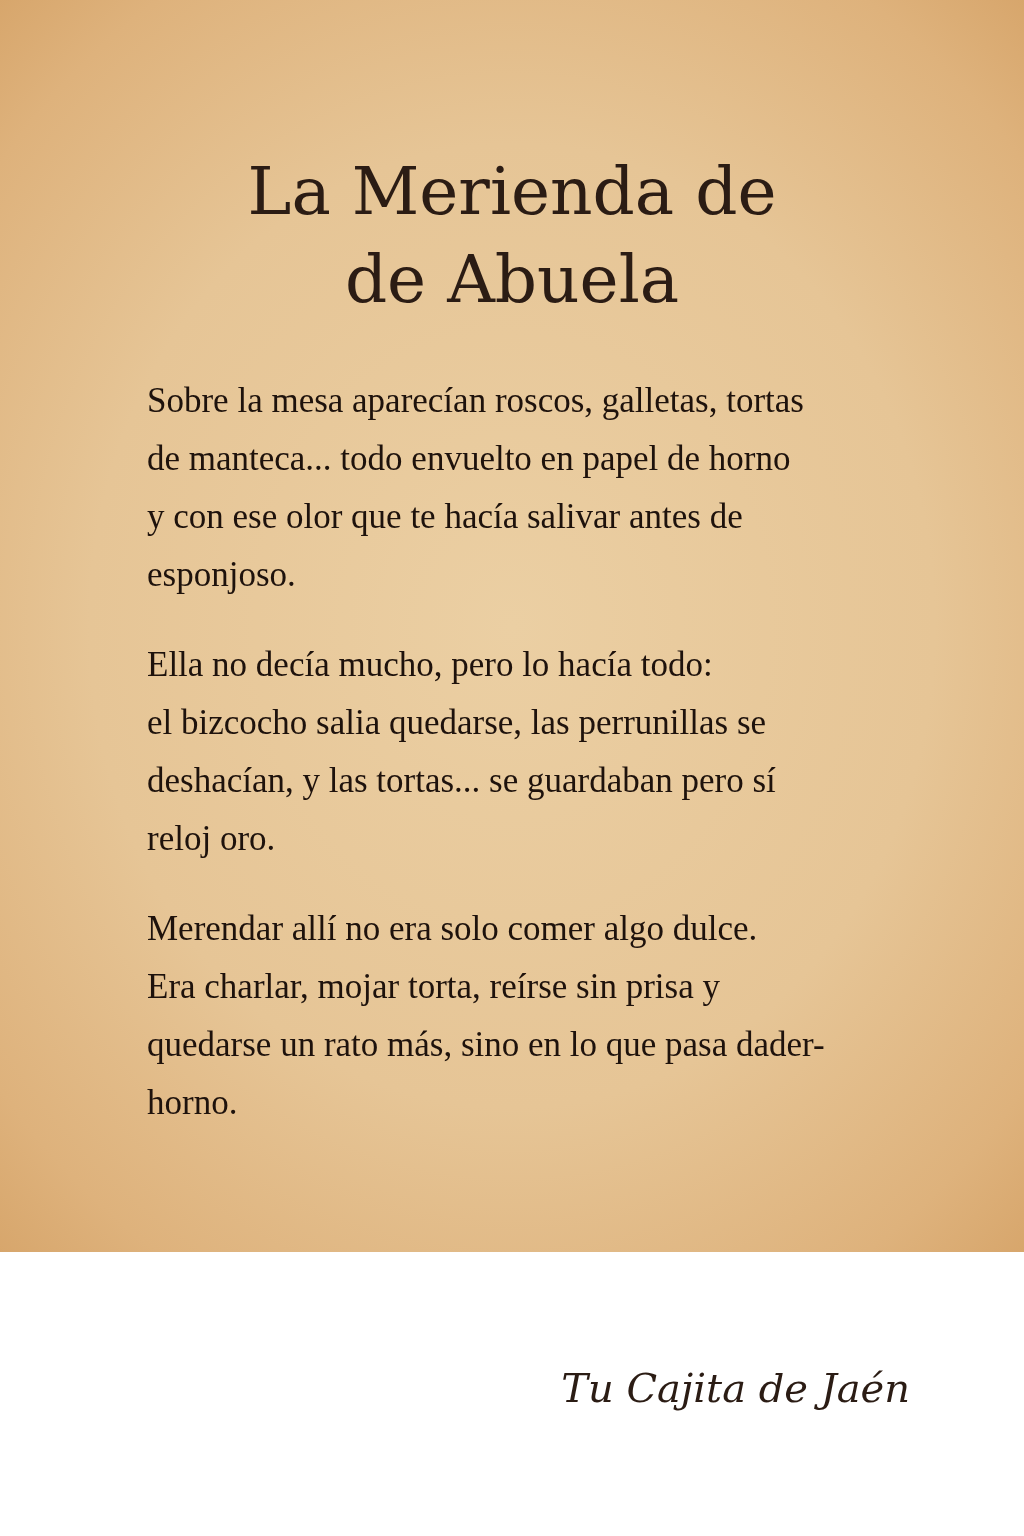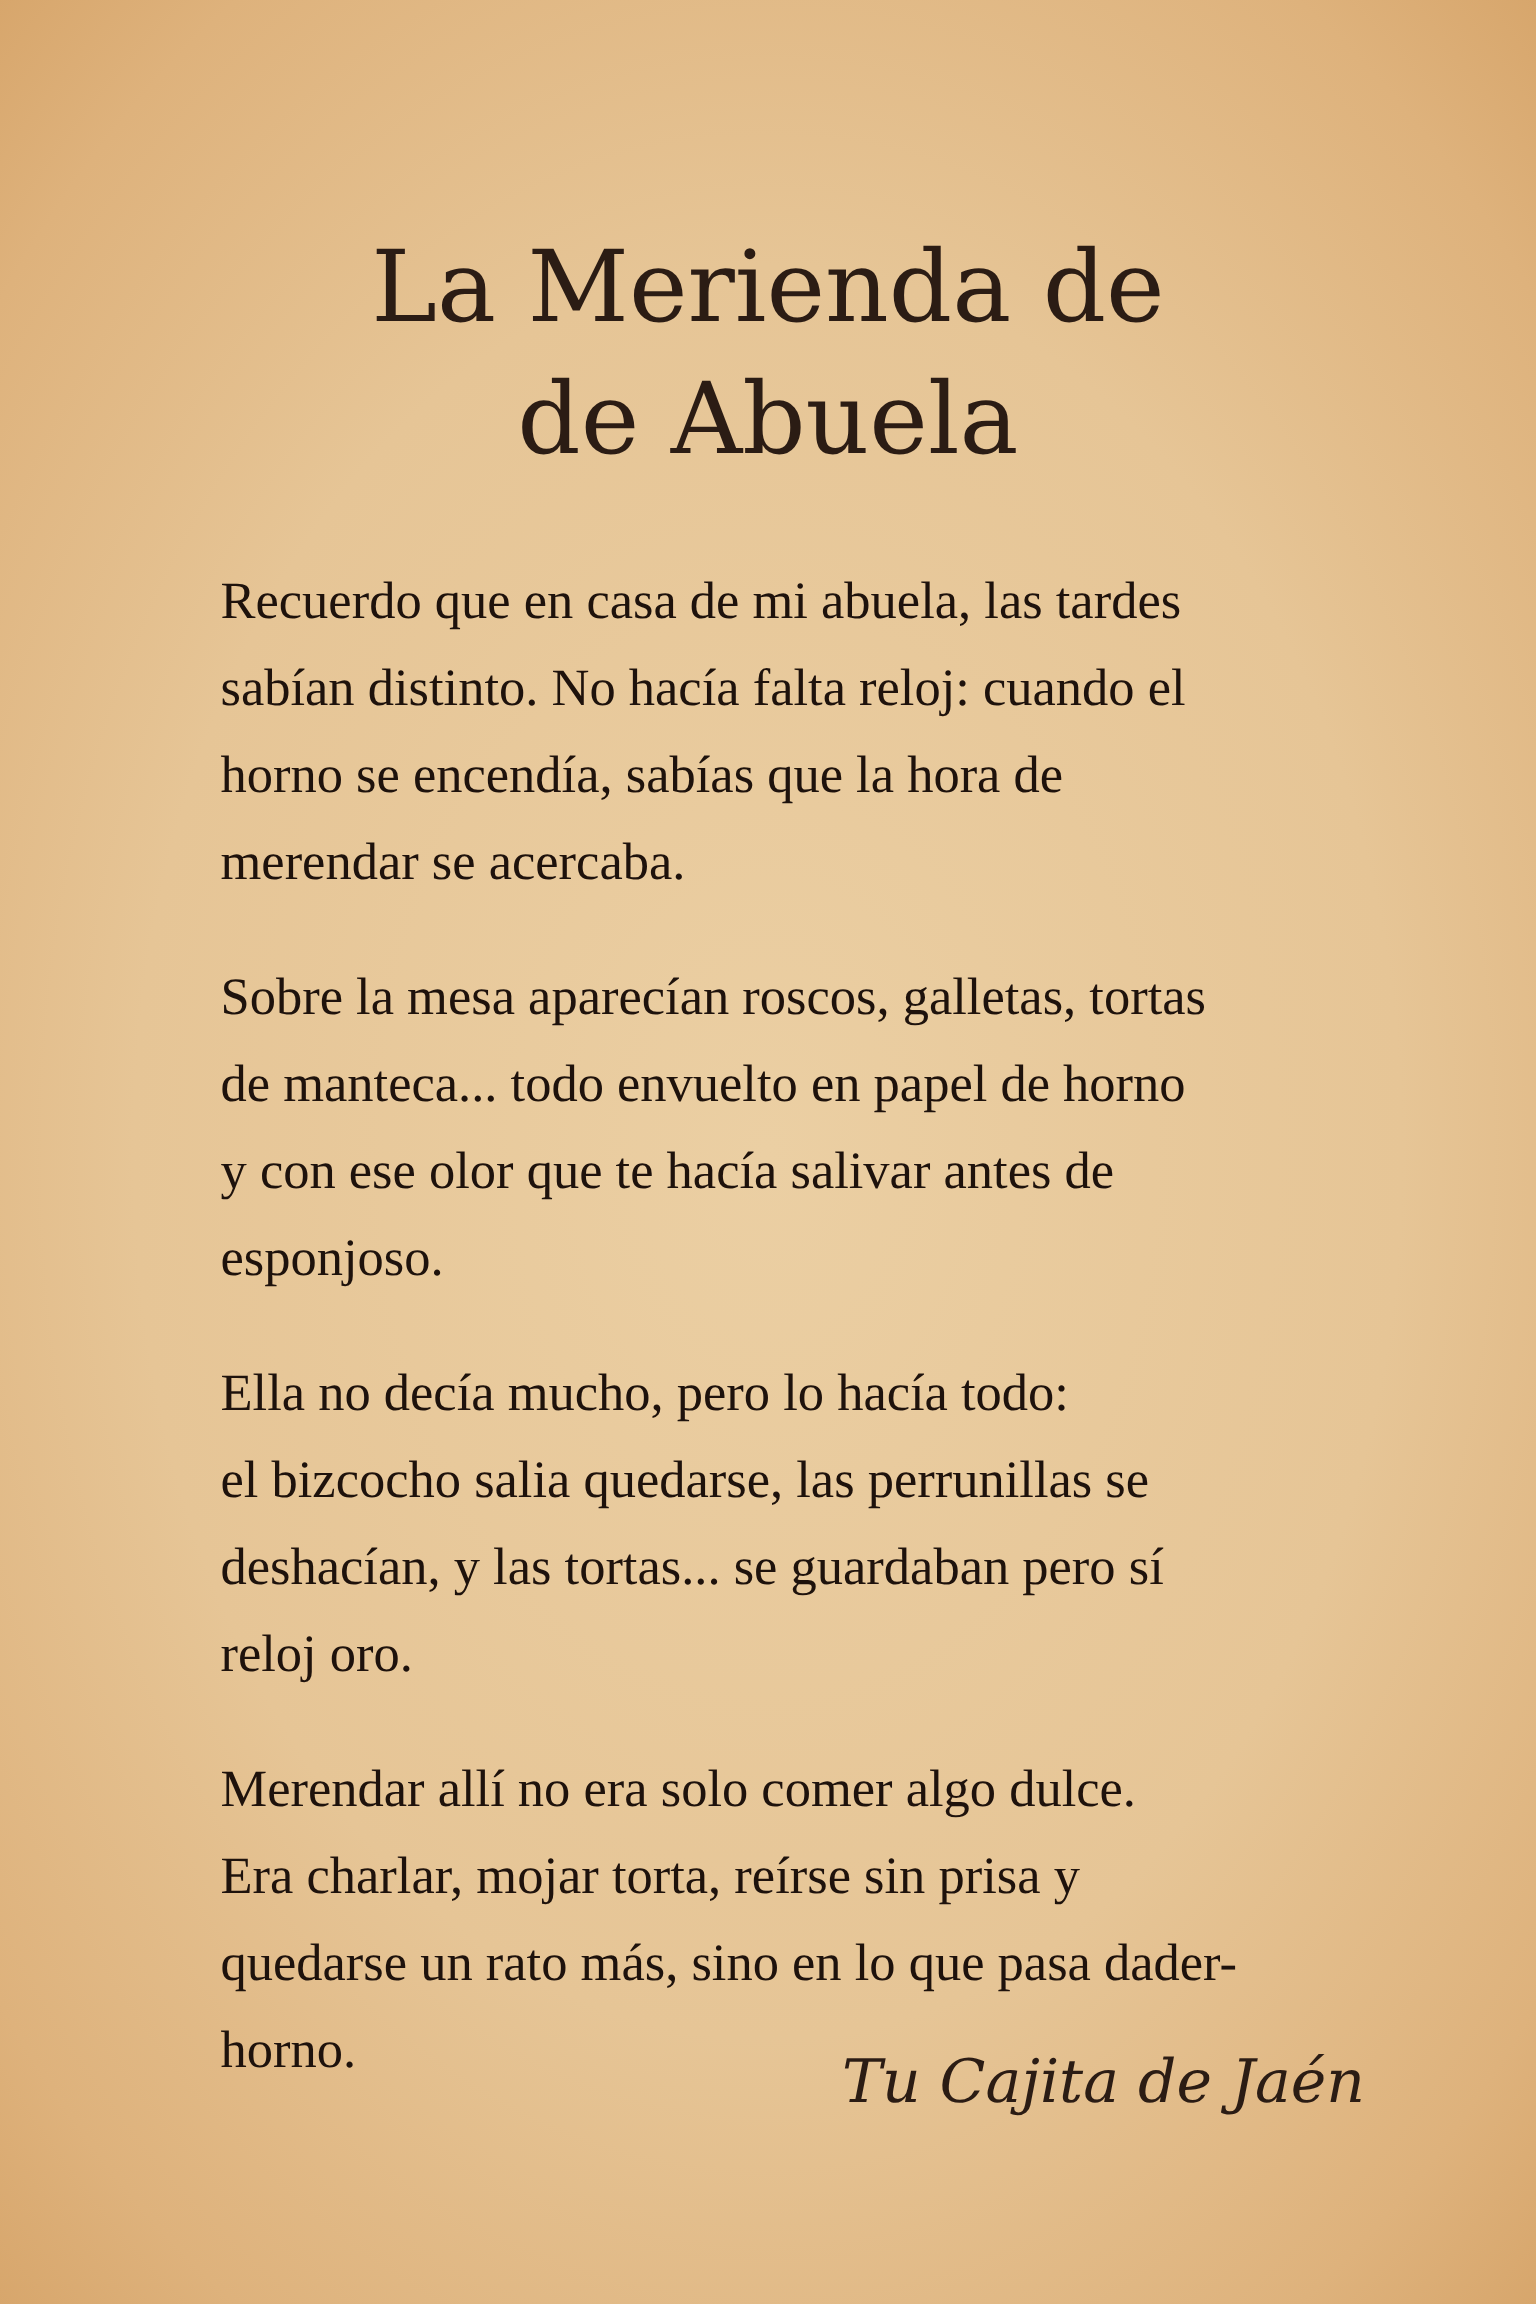--- a/index.html
+++ b/index.html
@@ -5,21 +5,21 @@
     html, body { margin: 0; padding: 0; }
     body {
       width: 1024px;
       height: 1536px;
       overflow: hidden;
       font-family: "DejaVu Serif", "Liberation Serif", serif;
     }
     .page {
       position: relative;
       width: 1024px;
-      height: 1536px;
+      height: 1252px;
       background: radial-gradient(ellipse 75% 70% at 50% 50%, #ebcfa3 0%, #e6c596 55%, #deb27c 85%, #d6a469 100%);
       color: #2a1a12;
     }
     .title {
       position: absolute;
       left: 0;
       right: 0;
       top: 148px;
       text-align: center;
       font-family: "DejaVu Serif", serif;
@@ -56,26 +56,20 @@
 <body>
 
 <div class="page">
   <h1 class="title" style="margin:0;font-weight:normal;">
     <span>La Merienda de</span>
     <span>de Abuela</span>
   </h1>
 
   <div class="body">
     <p class="para">
-      <span>Recuerdo que en casa de mi abuela, las tardes</span>
-      <span>sabían distinto. No hacía falta reloj: cuando el</span>
-      <span>horno se encendía, sabías que la hora de</span>
-      <span>merendar se acercaba.</span>
-    </p>
-    <p class="para">
       <span>Sobre la mesa aparecían roscos, galletas, tortas</span>
       <span>de manteca... todo envuelto en papel de horno</span>
       <span>y con ese olor que te hacía salivar antes de</span>
       <span>esponjoso.</span>
     </p>
     <p class="para">
       <span>Ella no decía mucho, pero lo hacía todo:</span>
       <span>el bizcocho salia quedarse, las perrunillas se</span>
       <span>deshacían, y las tortas... se guardaban pero sí</span>
       <span>reloj oro.</span>

